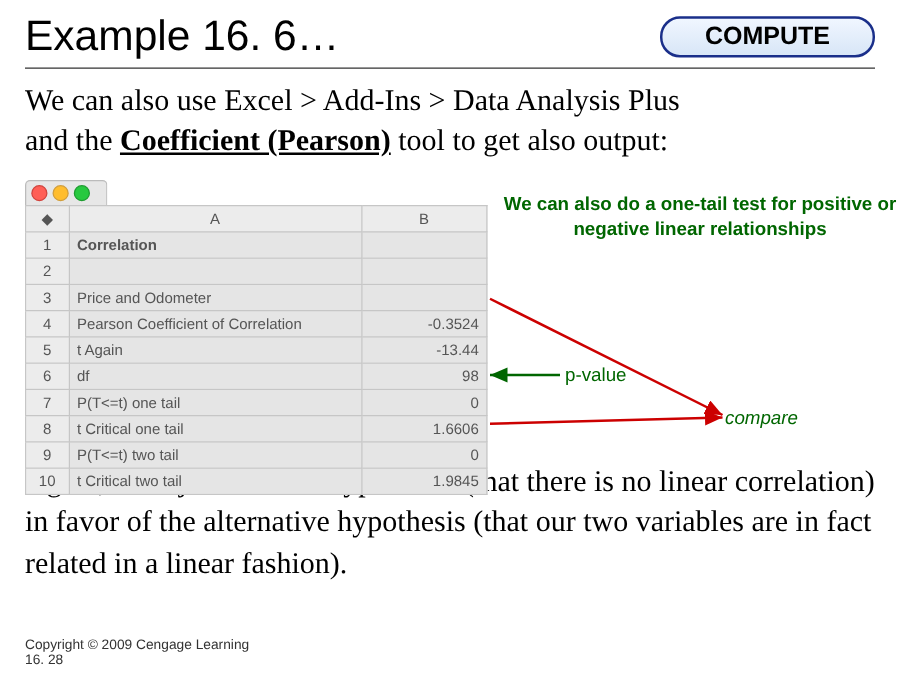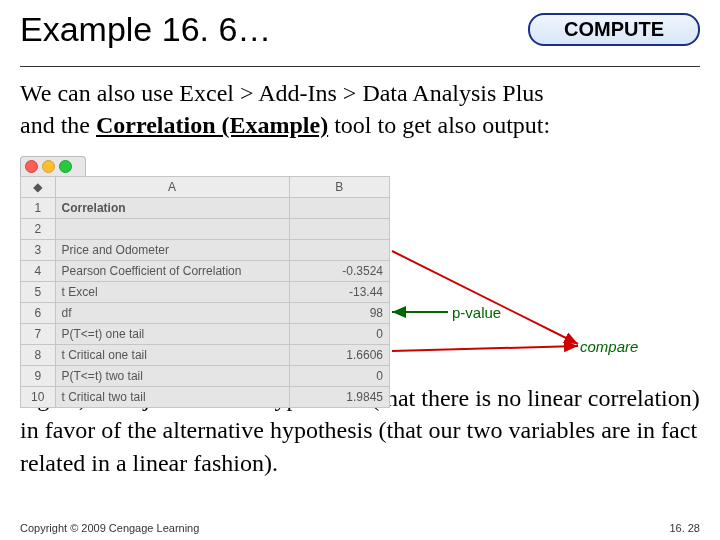--- a/index.html
+++ b/index.html
@@ -16,21 +16,21 @@
     width: 720px;
     height: 540px;
     position: relative;
     box-sizing: border-box;
     padding: 10px 20px 0 20px;
   }
   .title-row {
     display: flex;
     align-items: center;
     justify-content: space-between;
-    margin-bottom: 17px;
+    margin-bottom: 5px;
   }
   .title {
     font-family: Tahoma, Verdana, sans-serif;
     font-size: 34px;
     color: #000;
   }
   .compute-badge {
     font-family: Tahoma, Verdana, sans-serif;
     font-weight: bold;
     font-size: 20px;
@@ -153,40 +153,41 @@
     font-size: 24px;
     line-height: 1.35;
     margin-top: 6px;
   }
   .footer {
     position: absolute;
     bottom: 6px;
     left: 20px;
     right: 20px;
     display: flex;
-    justify-content: space-between;
+    justify-content: flex-start;
     font-family: Tahoma, Verdana, sans-serif;
     font-size: 11px;
     color: #333;
+    flex-direction: column;
   }
 </style>
 </head>
 <body>
 
 <div class="slide">
 
   <div class="title-row">
     <div class="title">Example 16. 6…</div>
     <div class="compute-badge">COMPUTE</div>
   </div>
   <hr class="hr">
 
   <div class="body-text">
     <span>We can also use Excel &gt; Add-Ins &gt; Data Analysis Plus</span><br>
-    <span>and the </span><span class="tool-name">Correlation (Example)</span><span> tool to get also output:</span>
+    <span>and the </span><span class="tool-name">Coefficient (Pearson)</span><span> tool to get also output:</span>
   </div>
 
   <div class="figure-area">
     <div class="excel">
       <div class="mac-buttons">
         <span class="mb-red"></span>
         <span class="mb-yel"></span>
         <span class="mb-grn"></span>
       </div>
       <table class="sheet">
@@ -211,21 +212,21 @@
               <td class="colA">Price and Odometer</td>
               <td class="colB"></td>
             </tr>
         <tr>
               <th class="rowhdr">4</th>
               <td class="colA">Pearson Coefficient of Correlation</td>
               <td class="colB">-0.3524</td>
             </tr>
         <tr>
               <th class="rowhdr">5</th>
-              <td class="colA">t Excel</td>
+              <td class="colA">t Again</td>
               <td class="colB">-13.44</td>
             </tr>
         <tr>
               <th class="rowhdr">6</th>
               <td class="colA">df</td>
               <td class="colB">98</td>
             </tr>
         <tr>
               <th class="rowhdr">7</th>
               <td class="colA">P(T&lt;=t) one tail</td>
@@ -243,20 +244,21 @@
             </tr>
         <tr>
               <th class="rowhdr">10</th>
               <td class="colA">t Critical two tail</td>
               <td class="colB">1.9845</td>
             </tr>
       </tbody>
         </table>
     </div>
 
+    <div class="annot-onetail">We can also do a one-tail test for positive or negative linear relationships</div>
     <div class="annot-pvalue">p-value</div>
     <div class="annot-compare">compare</div>
 
     <svg class="arrows">
       <defs>
         <marker id="arrR" markerWidth="8" markerHeight="8" refX="7" refY="3" orient="auto">
           <path d="M0,0 L7,3 L0,6 Z" fill="#cc0000"></path>
         </marker>
         <marker id="arrG" markerWidth="8" markerHeight="8" refX="7" refY="3" orient="auto">
           <path d="M0,0 L7,3 L0,6 Z" fill="#006600"></path>

